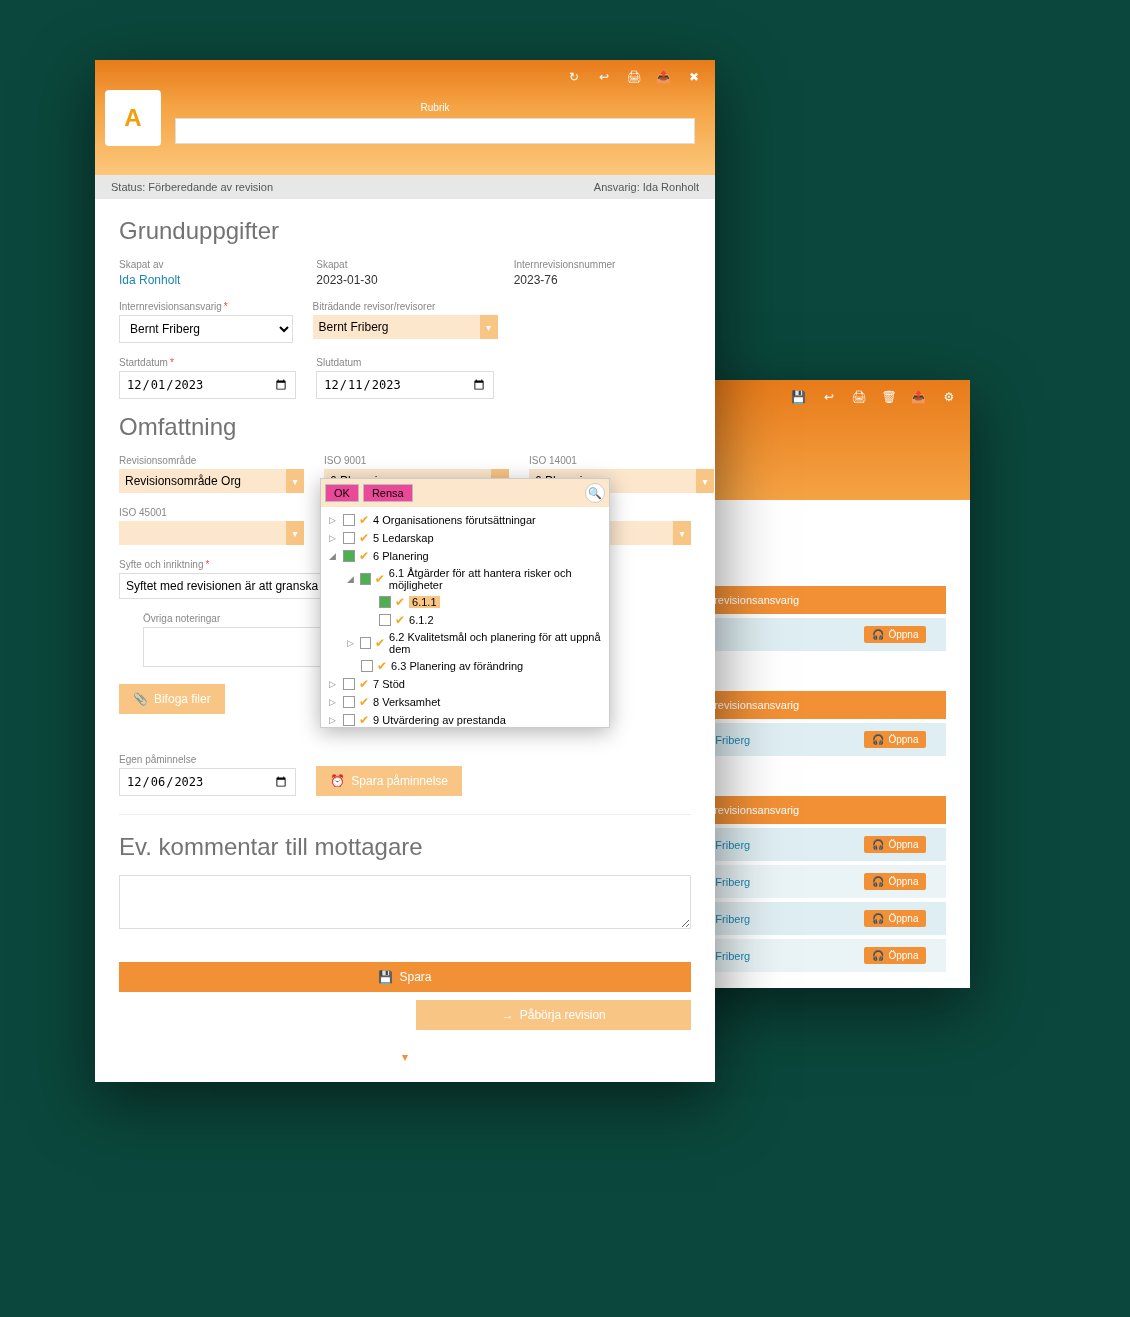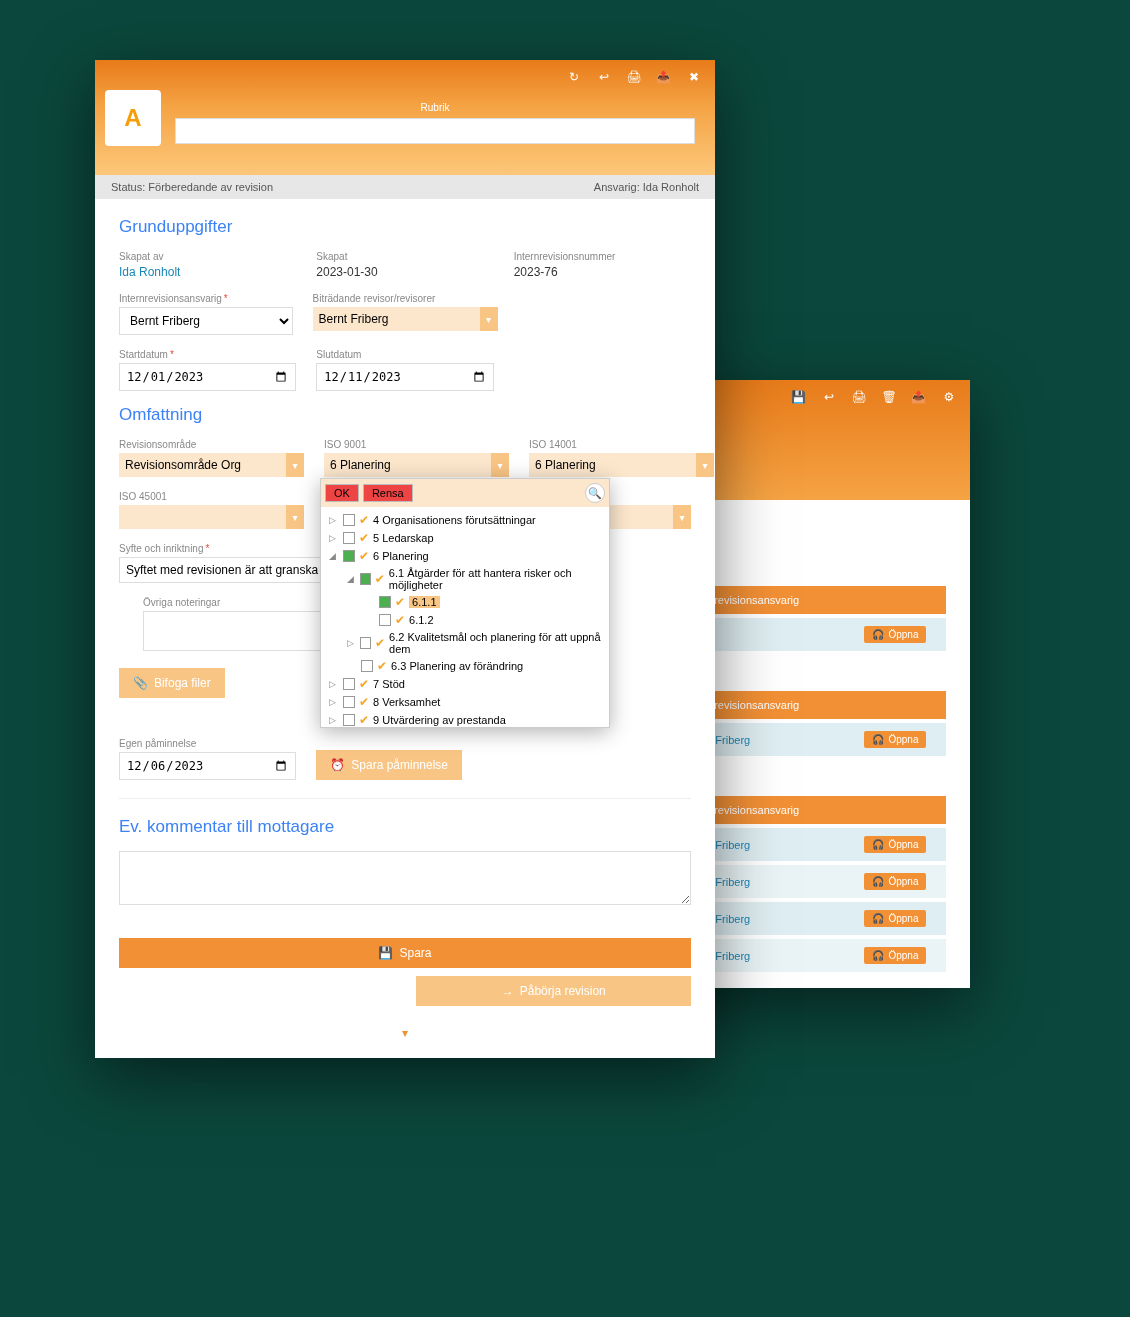--- a/index.html
+++ b/index.html
@@ -12,21 +12,21 @@
 .header-banner .toolbar { position: absolute; top: 6px; right: 10px; display:flex; gap:8px; }
 .tool-icon { width:22px; height:22px; color:#fff; display:flex; align-items:center; justify-content:center; cursor:pointer; }
 .header-logo { position:absolute; top:30px; left:10px; width:56px; height:56px; background:#fff; border-radius:4px; display:flex; align-items:center; justify-content:center; font-size:24px; font-weight:bold; color:#f59e0b; }
 .header-title-wrap { position:absolute; left:80px; top:42px; right:20px; }
 .header-title-wrap .lbl { font-size:10px; color:#fff;text-align:center; }
 .header-title-input { width:100%; background:rgba(0,0,0,0.15); border:none; color:#fff; font-size:26px; padding:4px 8px; margin-top:2px; }
 .status-bar { background:#e7e7e7; display:flex; padding:6px 16px; font-size:11px; color:#555; }
 .status-bar span:first-child { flex:1; }
 
 .content { padding: 18px 24px; color:#444; }
-h2 { font-weight:300; font-size:17px; color:#3b82f6; margin-bottom:14px; }
+h2 { font-weight:300; font-size:24px; color:#737373; margin-bottom:14px; }
 .row { display:flex; gap:20px; margin-bottom:14px; }
 .col { flex:1; }
 .lbl { font-size:10px; color:#888; margin-bottom:3px; display:block; }
 .req::after { content:"*"; color:#e74c3c; margin-left:2px; }
 .val { font-size:12px; color:#333; }
 .link { color:#1a86b5;margin-top:16px; }
 input[type=text], select, input[type=date], textarea { width:100%; border:1px solid #ddd; padding:5px 6px; font-size:12px; background:#fff; }
 .select-orange { background:#fce7cd; border:none; display:flex; }
 .select-orange input { flex:1; border:none; background:transparent; padding:5px 6px; font-size:12px; }
 .select-orange .dd { width:18px; background:#f9c585; display:flex; align-items:center; justify-content:center; color:#fff; cursor:pointer; font-size:10px; }
@@ -34,21 +34,21 @@
 .btn { border:none; color:#fff; padding:8px 14px; font-size:12px; cursor:pointer; display:inline-flex; align-items:center; gap:6px; justify-content:center; }
 .btn-light { background:#f9c585; }
 .btn-orange { background:#f29035; }
 .btn-block { width:100%; }
 .btn-half { width:48%; float:right; }
 
 hr { border:none; border-top:1px solid #eee; margin:18px 0; }
 
 .tree-popup { position:absolute; top:478px; left:320px; width:290px; background:#fff; border:1px solid #ccc; box-shadow:0 4px 20px rgba(0,0,0,0.3); z-index:100; font-size:11px; }
 .tree-head { background:#fce7cd; padding:4px; display:flex; gap:4px; align-items:center; }
-.tree-head button { border:1px solid #bbb; background:#ef4444; padding:2px 8px; font-size:11px; cursor:pointer; }
+.tree-head button { border:1px solid #bbb; background:#ec4899; padding:2px 8px; font-size:11px; cursor:pointer; }
 .tree-head .srch { margin-left:auto; width:20px; height:20px; background:#fff; border:1px solid #ccc; border-radius:10px; display:flex; align-items:center; justify-content:center; cursor:pointer; }
 .tree-body { padding:4px 8px; max-height:220px; overflow:auto; }
 .tnode { display:flex; align-items:center; gap:4px; padding:2px 0; }
 .tnode .exp { width:10px; color:#888; cursor:pointer; font-size:9px; }
 .tnode .cb { width:12px; height:12px; border:1px solid #999; background:#fff; }
 .tnode .cb.chk { background:#4caf50; }
 .tnode .flag { color:#f5a623; font-size:12px; }
 .tnode .nm { cursor:pointer; }
 .tnode .hl { background:#f9c585; padding:0 3px; }
 .ind1 { padding-left:18px; }

